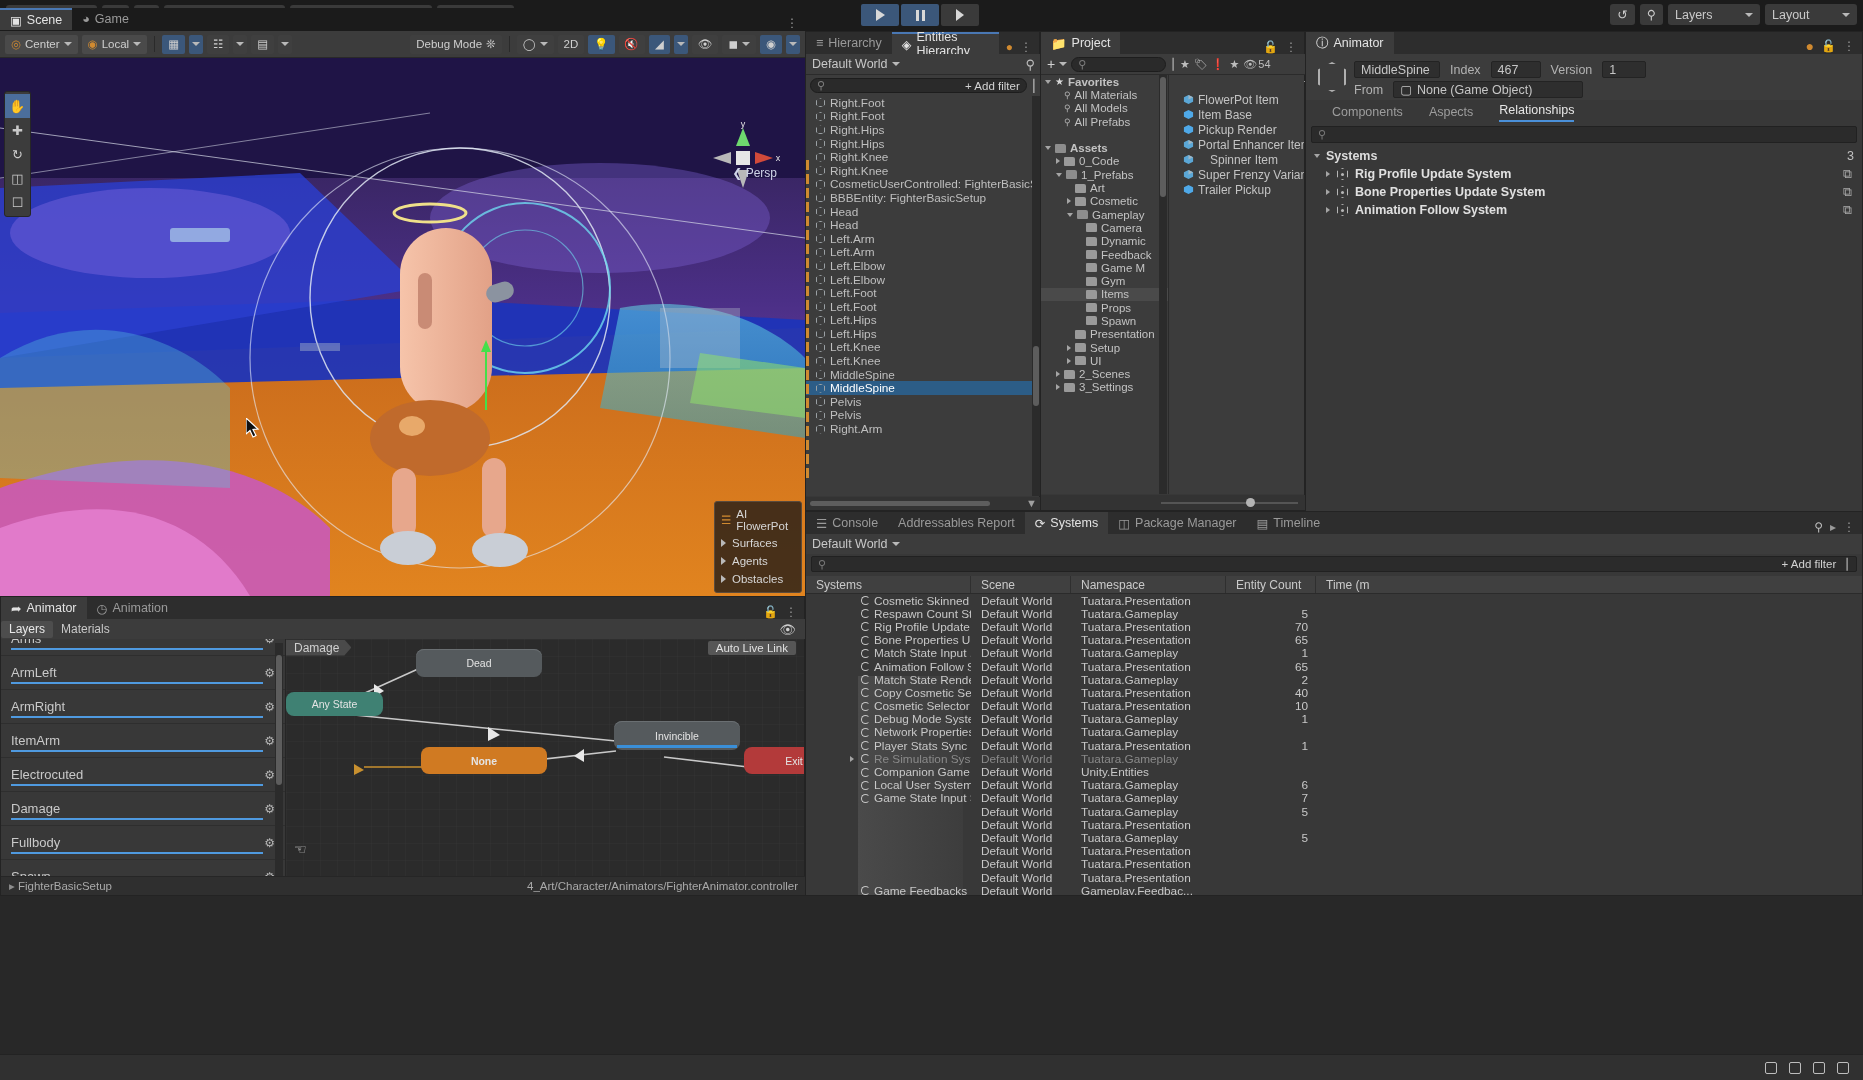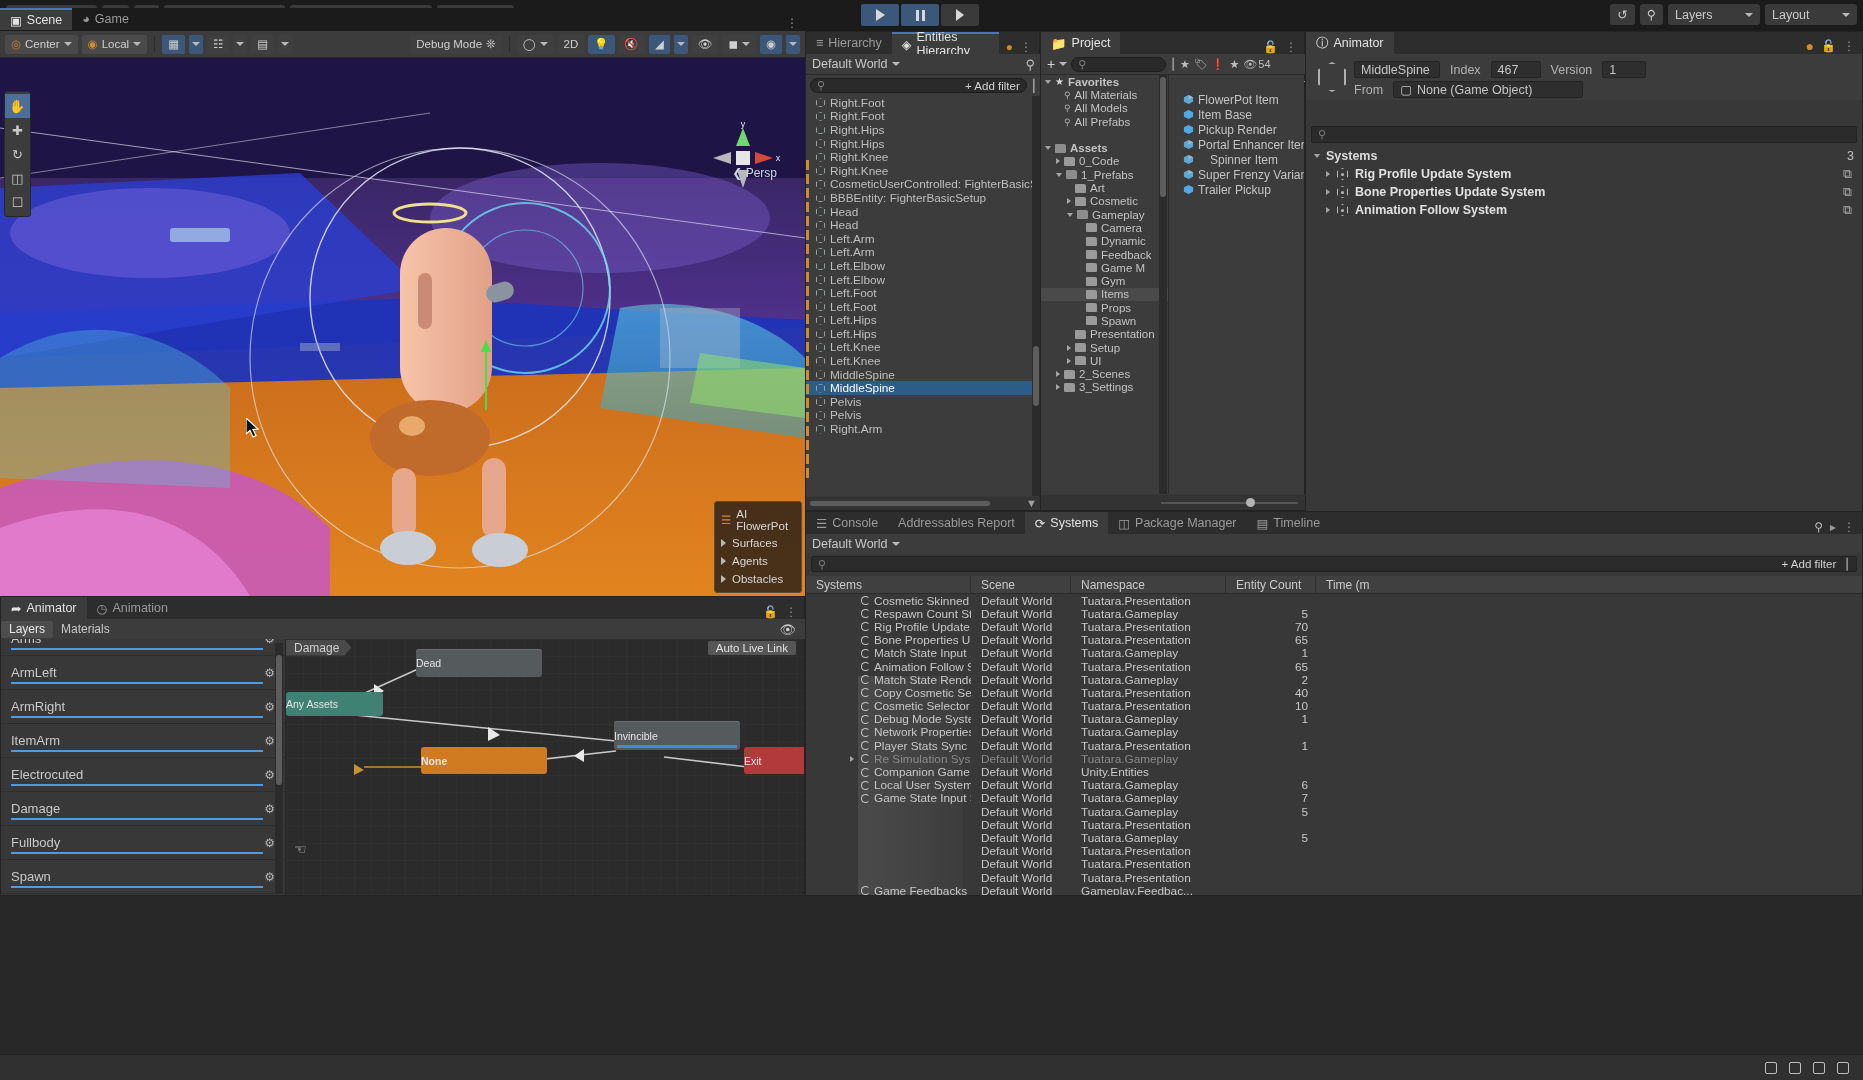--- a/index.html
+++ b/index.html
@@ -89,22 +89,22 @@
     display:flex; align-items:center; padding:0 10px; color:#c9c9c9; font-size:13px; }
   .layerRow .gear{ margin-left:auto; color:#b5b5b5; font-size:12px; }
   .layerRow .bar{ position:absolute; left:10px; right:22px; bottom:5px; height:2px;
     background:#4f9ae0; }
   #graph{ position:absolute; left:285px; top:42px; right:0; bottom:0;
     background:#2b2b2b; overflow:hidden; }
   #crumb{ position:absolute; left:285px; top:42px; height:17px; display:flex;
     align-items:center; z-index:4; }
   .crumbchip{ background:#4a4a4a; color:#d0d0d0; font-size:12px; padding:1px 12px 1px 8px;
     clip-path:polygon(0 0, calc(100% - 7px) 0, 100% 50%, calc(100% - 7px) 100%, 0 100%); }
-  .snode{ position:absolute; border-radius:3px; font-size:10.5px; color:#e4e4e4;
-    display:flex; align-items:center; justify-content:flex-start; }
+  .snode{ position:absolute; border-radius:8px; font-size:10.5px; color:#e4e4e4;
+    display:flex; align-items:center; justify-content:center; }
   .snode.gray{ background:#555a5d; box-shadow:inset 0 1px 0 #6a6f72; }
   .snode.teal{ background:#3f8173; }
   .snode.orange{ background:#d07a22; }
   .snode.red{ background:#b33a3a; }
   .snode .prog{ position:absolute; left:3px; right:3px; bottom:2px; height:3px; background:#3a8fd8; }
   #animFooter{ position:absolute; left:0; bottom:0; width:805px; height:19px;
     background:#2f2f2f; display:flex; align-items:center; justify-content:space-between;
     padding:0 8px; font-size:11.5px; color:#a9a9a9; border-top:1px solid #262626; }
 
   
@@ -569,35 +569,42 @@
         <line x1="205" y1="126" x2="330" y2="112" stroke="#c9c9c9" stroke-width="1.6"></line>
         <polygon points="298,110 288,117 298,123" fill="#e8e8e8"></polygon>
         <line x1="78" y1="128" x2="196" y2="128" stroke="#c8902f" stroke-width="1.4"></line>
         <polygon points="68,125 78,131 68,136" fill="#c8902f"></polygon>
         <line x1="378" y1="118" x2="462" y2="128" stroke="#c9c9c9" stroke-width="1.6"></line>
       </svg>
       <div class="snode gray" style="left:130px;top:10px;width:126px;height:28px;">
         <span>Dead</span>
       </div>
       <div class="snode teal" style="left:0px;top:53px;width:97px;height:24px;">
-        <span>Any Assets</span>
+        <span>Any State</span>
       </div>
       <div class="snode orange" style="left:135px;top:108px;width:126px;height:27px;font-weight:bold;">
         <span>None</span>
       </div>
       <div class="snode gray" style="left:328px;top:82px;width:126px;height:29px;">
         <span>Invincible</span>
         <span class="prog"></span>
       </div>
       <div class="snode red" style="left:458px;top:108px;width:100px;height:27px;">
         <span>Exit</span>
       </div>
       <div style="position:absolute;left:8px;top:202px;color:#cfcfcf;font-size:14px">☜</div>
     </div>
 
+    <div id="animFooter">
+      <span>
+        <span style="color:#8d8d8d">▸</span>
+        <span>FighterBasicSetup</span>
+      </span>
+      <span>4_Art/Character/Animators/FighterAnimator.controller</span>
+    </div>
   </div>
 
   <div class="panel" id="hier">
     <div class="tabbar">
       <div class="tab">
         <span>≡</span>
         <span>Hierarchy</span>
       </div>
       <div class="tab active">
         <span>◈</span>
@@ -989,20 +996,25 @@
       </div>
       <div style="position:absolute;left:48px;top:27px;display:flex;align-items:center;gap:10px;">
         <span class="lbl">From</span>
         <div class="field" style="width:190px;gap:5px">
           <span>▢</span>
           <span>None (Game Object)</span>
         </div>
       </div>
     </div>
 
+    <div id="insTabs">
+      <div class="itab"><span>Components</span></div>
+      <div class="itab"><span>Aspects</span></div>
+      <div class="itab sel"><span>Relationships</span></div>
+    </div>
 
     <div id="insSearch">
       <span>⚲</span>
     </div>
 
     <div id="insBody">
       <div class="sysHead">
         <span class="tri-d"></span>
         <span>Systems</span>
         <span style="margin-left:auto;font-weight:normal;color:#c0c0c0">3</span>

